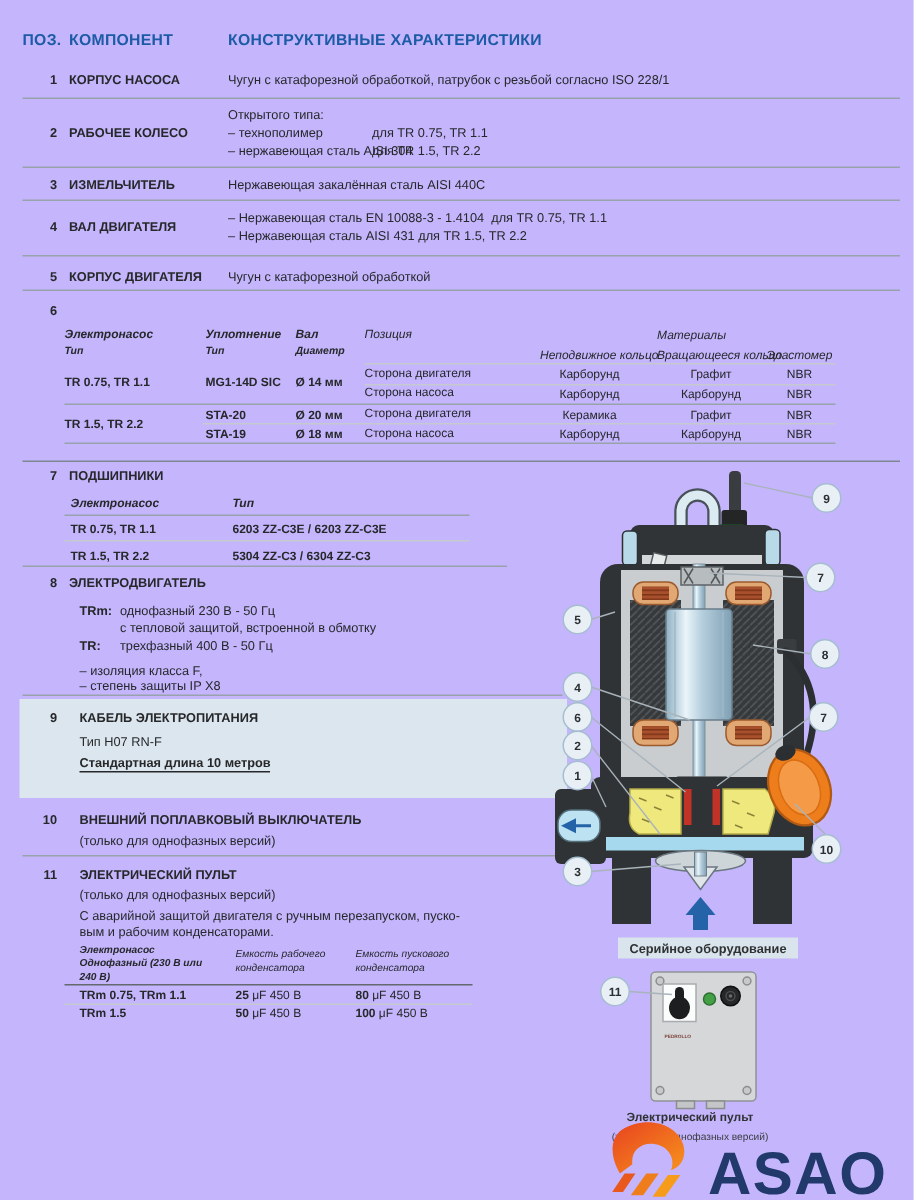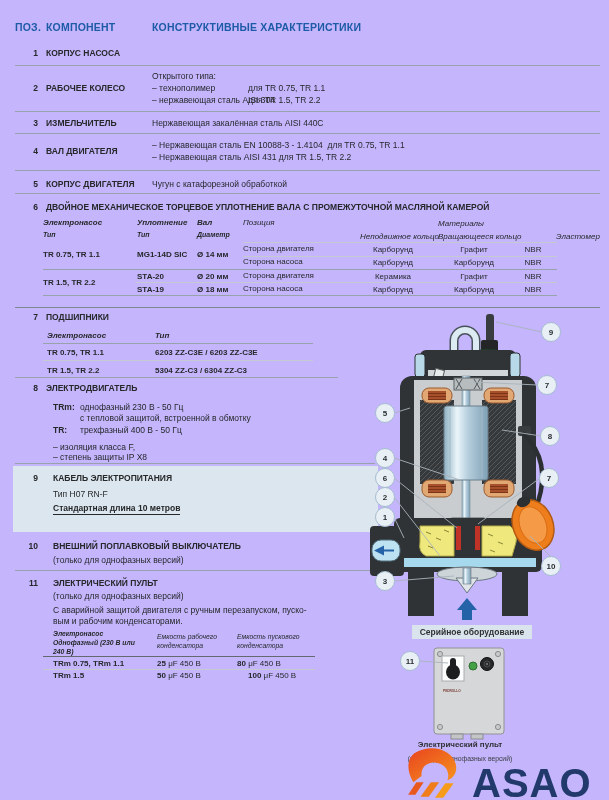--- a/index.html
+++ b/index.html
@@ -30,20 +30,21 @@
 <body>
 
 <div id="page">
 
   <div class="t blue" style="left:15px;top:22px;">ПОЗ.</div>
   <div class="t blue" style="left:46px;top:22px;">КОМПОНЕНТ</div>
   <div class="t blue" style="left:152px;top:22px;">КОНСТРУКТИВНЫЕ ХАРАКТЕРИСТИКИ</div>
 
   <div class="t num" style="top:49px;">1</div>
   <div class="t b" style="left:46px;top:49px;">КОРПУС НАСОСА</div>
+  <div class="t" style="left:152px;top:49px;">Чугун с катафорезной обработкой, патрубок с резьбой согласно ISO 228/1</div>
   <div class="hr" style="left:15px;top:65px;width:585px;"></div>
 
   <div class="t num" style="top:84px;">2</div>
   <div class="t b" style="left:46px;top:84px;">РАБОЧЕЕ КОЛЕСО</div>
   <div class="t" style="left:152px;top:72px;">Открытого типа:</div>
   <div class="t" style="left:152px;top:84px;">– технополимер</div>
   <div class="t" style="left:248px;top:84px;">для TR 0.75, TR 1.1</div>
   <div class="t" style="left:152px;top:96px;">– нержавеющая сталь AISI 304</div>
   <div class="t" style="left:248px;top:96px;">для TR 1.5, TR 2.2</div>
   <div class="hr" style="left:15px;top:111px;width:585px;"></div>
@@ -58,33 +59,32 @@
   <div class="t" style="left:152px;top:141px;">– Нержавеющая сталь EN 10088-3 - 1.4104  для TR 0.75, TR 1.1</div>
   <div class="t" style="left:152px;top:153px;">– Нержавеющая сталь AISI 431 для TR 1.5, TR 2.2</div>
   <div class="hr" style="left:15px;top:170px;width:585px;"></div>
 
   <div class="t num" style="top:180px;">5</div>
   <div class="t b" style="left:46px;top:180px;">КОРПУС ДВИГАТЕЛЯ</div>
   <div class="t" style="left:152px;top:180px;">Чугун с катафорезной обработкой</div>
   <div class="hr" style="left:15px;top:193px;width:585px;"></div>
 
   <div class="t num" style="top:203px;">6</div>
-  <div class="t b" style="left:46px;top:203px;">ДВОЙНОЕ МЕХАНИЧЕСКОЕ ТОРЦЕВОЕ УПЛОТНЕНИЕ ВАЛА С ПРОМЕЖУТОЧНОЙ МАСЛЯНОЙ КАМЕРОЙ</div>
 
   <div class="t b i s8" style="left:43px;top:219px;">Электронасос</div>
   <div class="t b i s7" style="left:43px;top:231px;">Тип</div>
   <div class="t b i s8" style="left:137px;top:219px;">Уплотнение</div>
   <div class="t b i s7" style="left:137px;top:231px;">Тип</div>
   <div class="t b i s8" style="left:197px;top:219px;">Вал</div>
   <div class="t b i s7" style="left:197px;top:231px;">Диаметр</div>
   <div class="t i s8" style="left:243px;top:219px;">Позиция</div>
   <div class="cellc i s8" style="left:396px;top:219px;width:130px;">Материалы</div>
   <div class="cellc i s55" style="left:360px;top:232px;width:66px;">Неподвижное кольцо</div>
   <div class="cellc i s55" style="left:438px;top:232px;width:72px;">Вращающееся кольцо</div>
-  <div class="cellc i s55" style="left:506px;top:232px;width:54px;margin-left:45px;">Эластомер</div>
+  <div class="cellc i s55" style="left:506px;top:232px;width:54px;">Эластомер</div>
   <div class="hr thin" style="left:243px;top:242px;width:314px;"></div>
 
   <div class="t b s8" style="left:43px;top:251px;">TR 0.75, TR 1.1</div>
   <div class="t b s8" style="left:137px;top:251px;">MG1-14D SIC</div>
   <div class="t b s8" style="left:197px;top:251px;">Ø 14 мм</div>
   <div class="t b s8" style="left:43px;top:279px;">TR 1.5, TR 2.2</div>
   <div class="t b s8" style="left:137px;top:273px;">STA-20</div>
   <div class="t b s8" style="left:197px;top:273px;">Ø 20 мм</div>
   <div class="t b s8" style="left:137px;top:286px;">STA-19</div>
   <div class="t b s8" style="left:197px;top:286px;">Ø 18 мм</div>
@@ -158,21 +158,21 @@
   <div class="t i s65" style="left:157px;top:642px;">конденсатора</div>
   <div class="t i s65" style="left:237px;top:633px;">Емкость пускового</div>
   <div class="t i s65" style="left:237px;top:642px;">конденсатора</div>
   <div class="hr dark" style="left:43px;top:656px;width:272px;"></div>
   <div class="t b s8" style="left:53px;top:660px;">TRm 0.75, TRm 1.1</div>
   <div class="t s8" style="left:157px;top:660px;"><span class="b">25</span><span> μF 450 В</span></div>
   <div class="t s8" style="left:237px;top:660px;"><span class="b">80</span><span> μF 450 В</span></div>
   <div class="hr thin" style="left:43px;top:669px;width:272px;"></div>
   <div class="t b s8" style="left:53px;top:672px;">TRm 1.5</div>
   <div class="t s8" style="left:157px;top:672px;"><span class="b">50</span><span> μF 450 В</span></div>
-  <div class="t s8" style="left:237px;top:672px;margin-left:11px;"><span class="b">100</span><span> μF 450 В</span></div>
+  <div class="t s8" style="left:237px;top:672px;"><span class="b">100</span><span> μF 450 В</span></div>
 
   <svg style="position:absolute;left:370px;top:312px;" width="239" height="318" viewBox="0 0 239 318">
     <defs>
       <linearGradient id="met" x1="0" y1="0" x2="1" y2="0">
         <stop offset="0" stop-color="#8fb0c2"></stop>
           <stop offset="0.3" stop-color="#eaf5fa"></stop>
         <stop offset="0.55" stop-color="#b5cedd"></stop>
           <stop offset="1" stop-color="#7fa0b4"></stop>
       </linearGradient>
       <pattern id="hatch" width="5" height="5" patternUnits="userSpaceOnUse">

